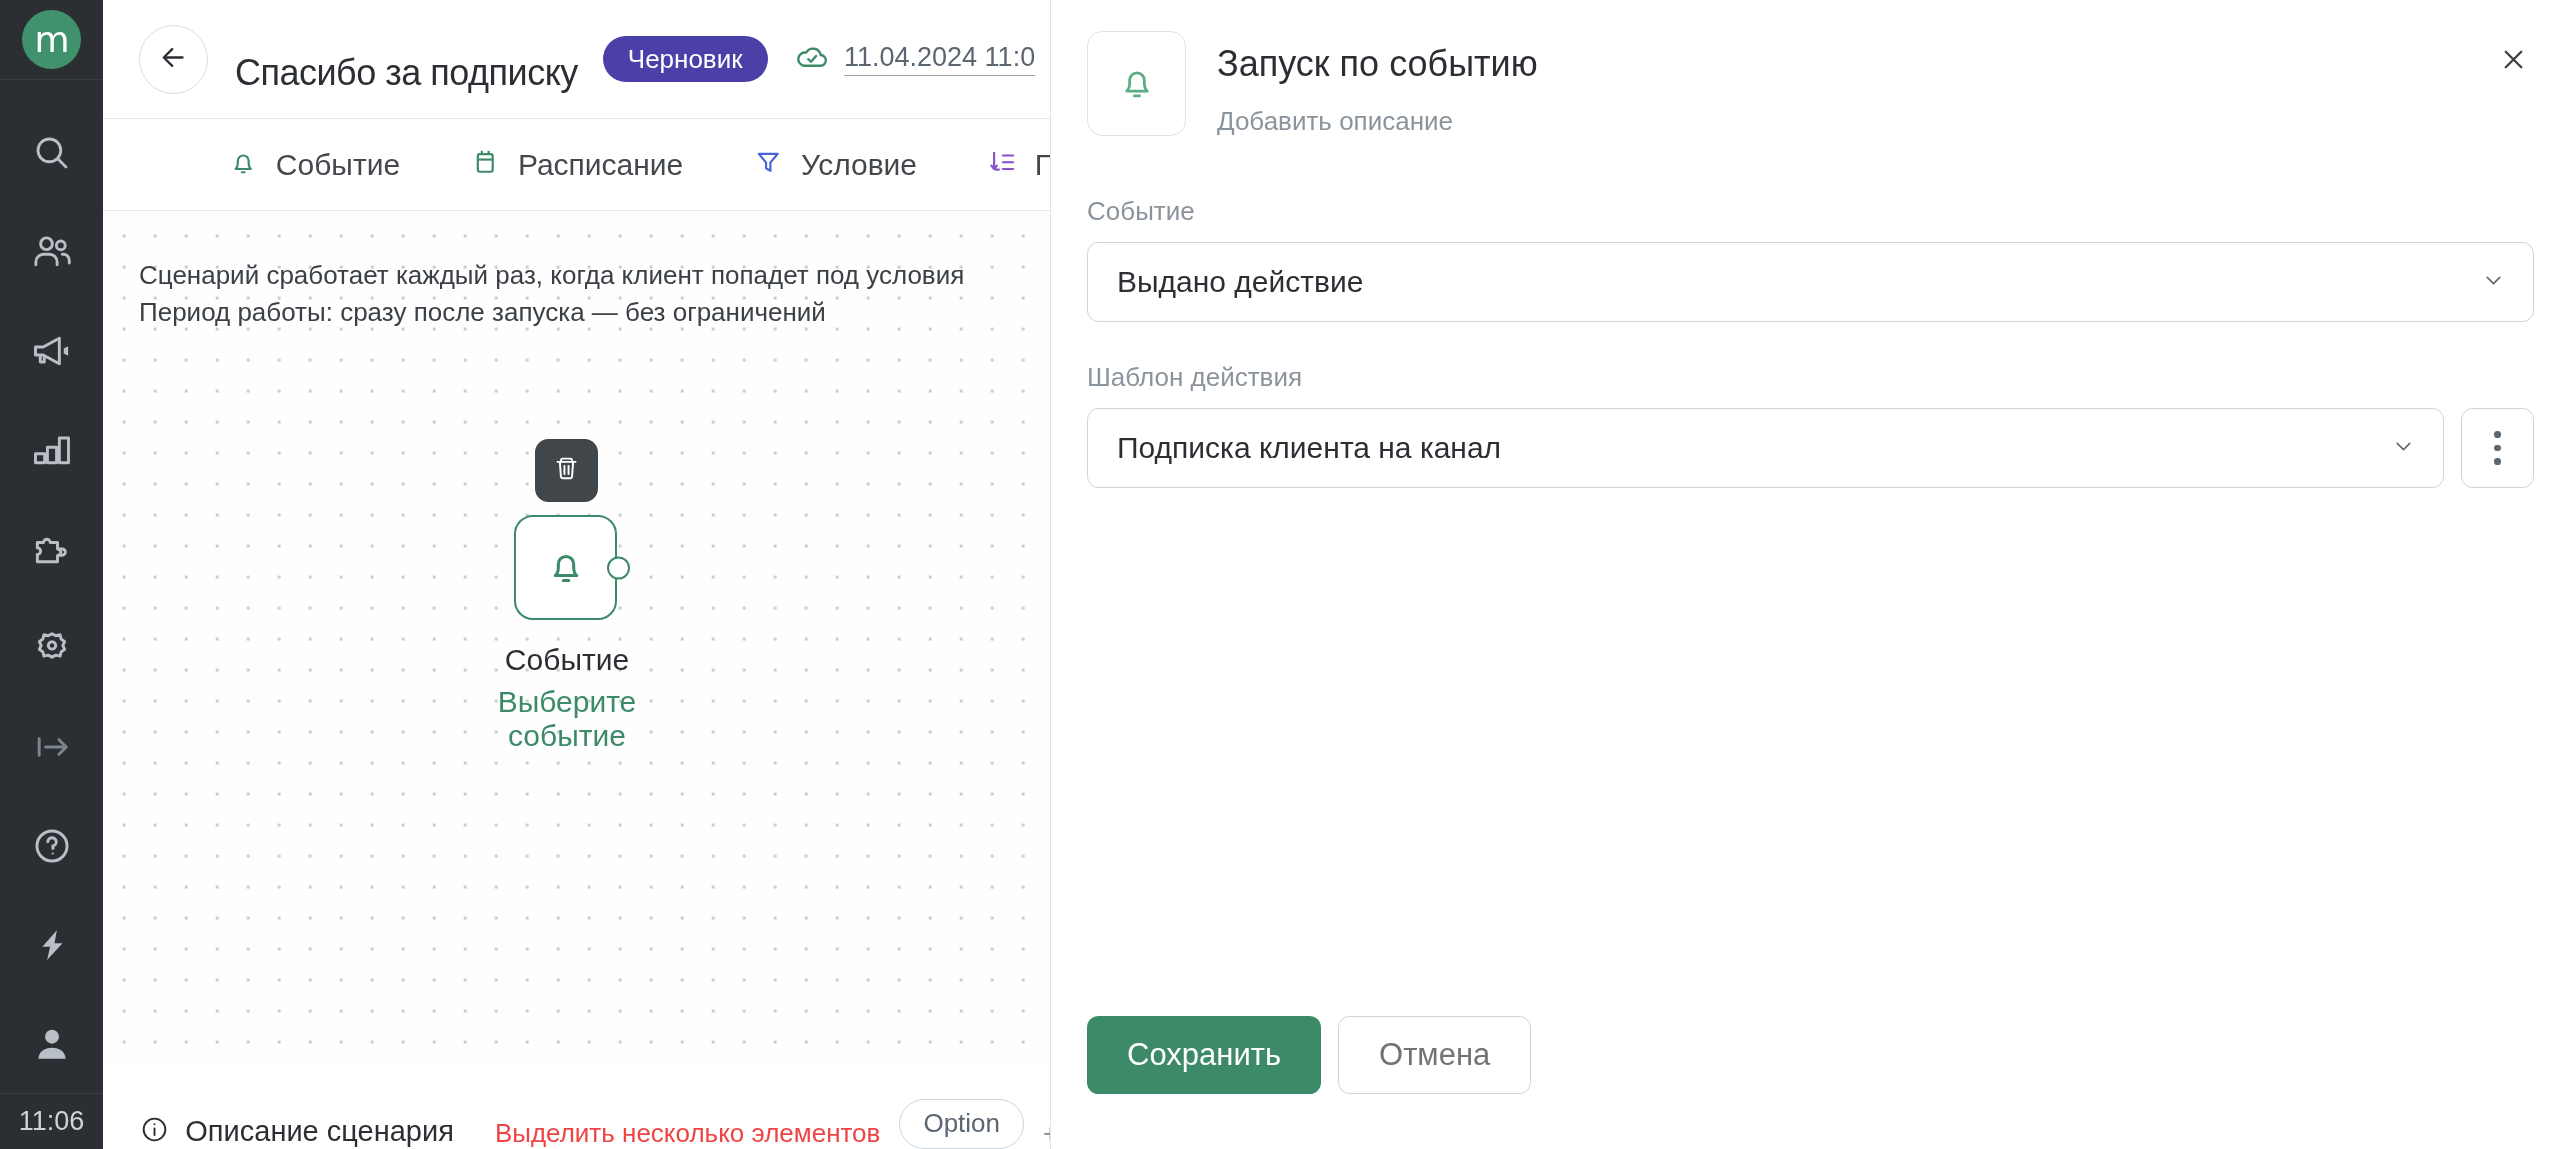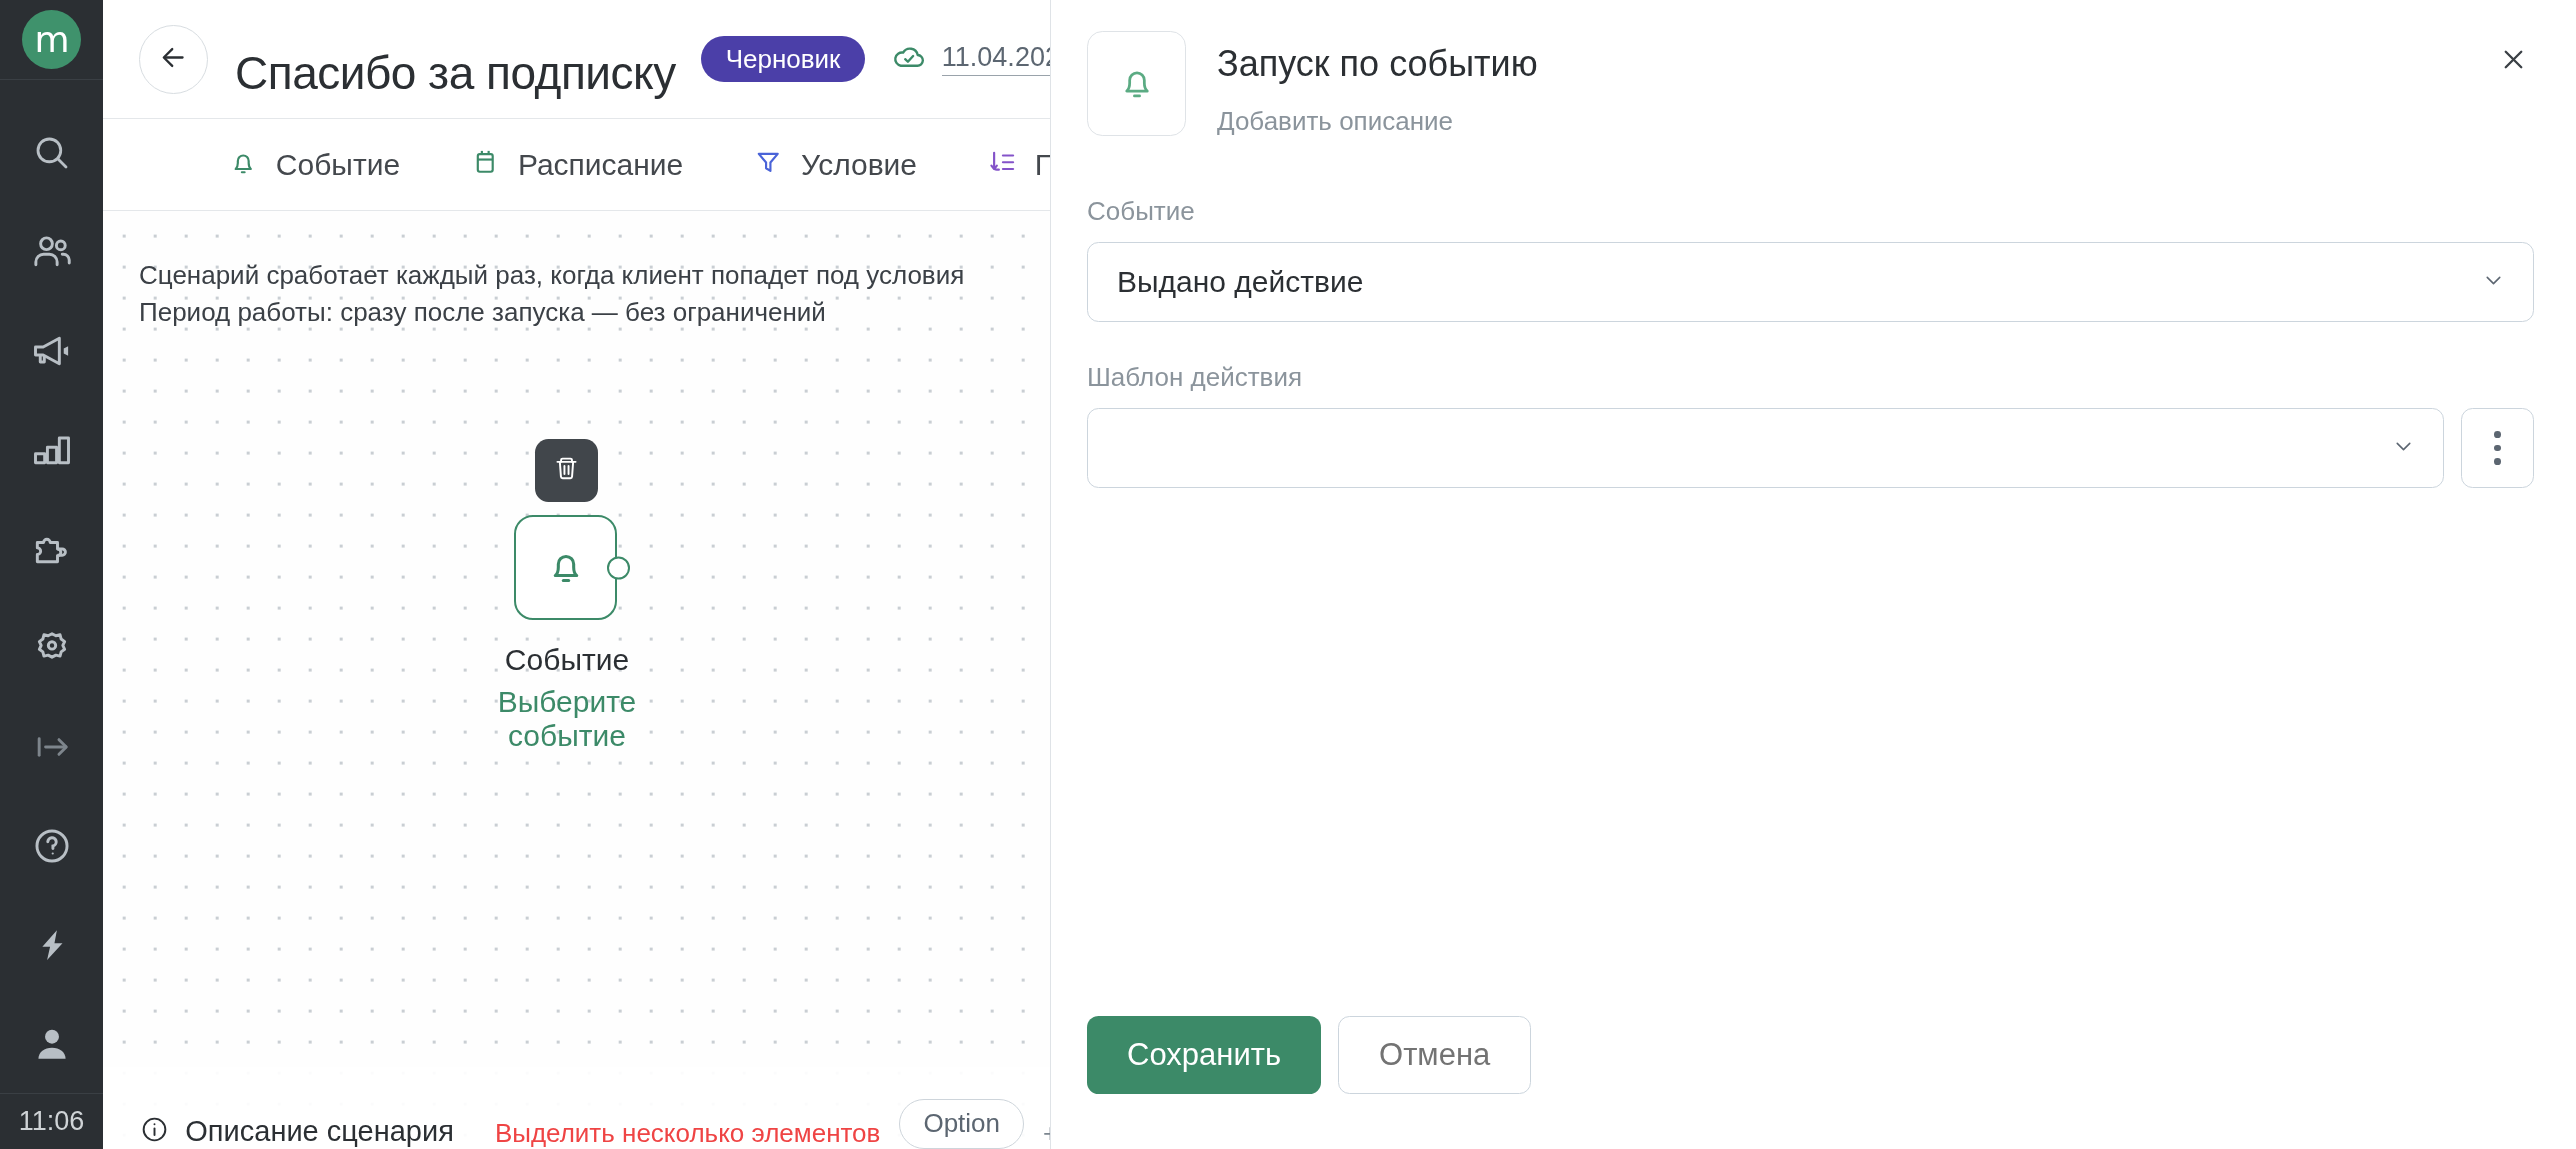--- a/index.html
+++ b/index.html
@@ -61,21 +61,21 @@
     white-space: nowrap;
     overflow: hidden;
   }
   .back-btn {
     width: 69px; height: 69px; border-radius: 50%;
     border: 1px solid #d8dde1; background: #fff;
     display: flex; align-items: center; justify-content: center;
     flex: 0 0 69px;
   }
   .page-title {
-    font-size: 46px; color: #2b2f33; margin-left: 27px;
+    font-size: 36px; color: #2b2f33; margin-left: 27px;
     font-weight: 400; letter-spacing: -0.5px; margin-top: 28px;
   }
   .badge {
     margin-left: 25px; flex: 0 0 auto;
     background: #4b3fa8; color: #fff;
     border-radius: 955px;
     padding: 9.6px 25px;
     font-size: 26px; line-height: 1;
   }
   .saved-wrap {
@@ -502,20 +502,21 @@
               </svg>
             </span>
           </div>
         </div>
       </div>
 
       <div class="field-block">
         <div class="field-label">Шаблон действия</div>
         <div class="field-row">
           <div class="select">
+            <span class="select-value">Подписка клиента на канал</span>
             <span class="select-caret">
               <svg width="25" height="25" viewBox="0 0 24 24" fill="none" stroke="#5c6671" stroke-width="1.5" stroke-linecap="round" stroke-linejoin="round">
                 <polyline points="6,9.5 12,15.5 18,9.5"></polyline>
               </svg>
             </span>
           </div>
           <div class="kebab-btn">
             <span class="kebab-dot"></span>
             <span class="kebab-dot"></span>
             <span class="kebab-dot"></span>

